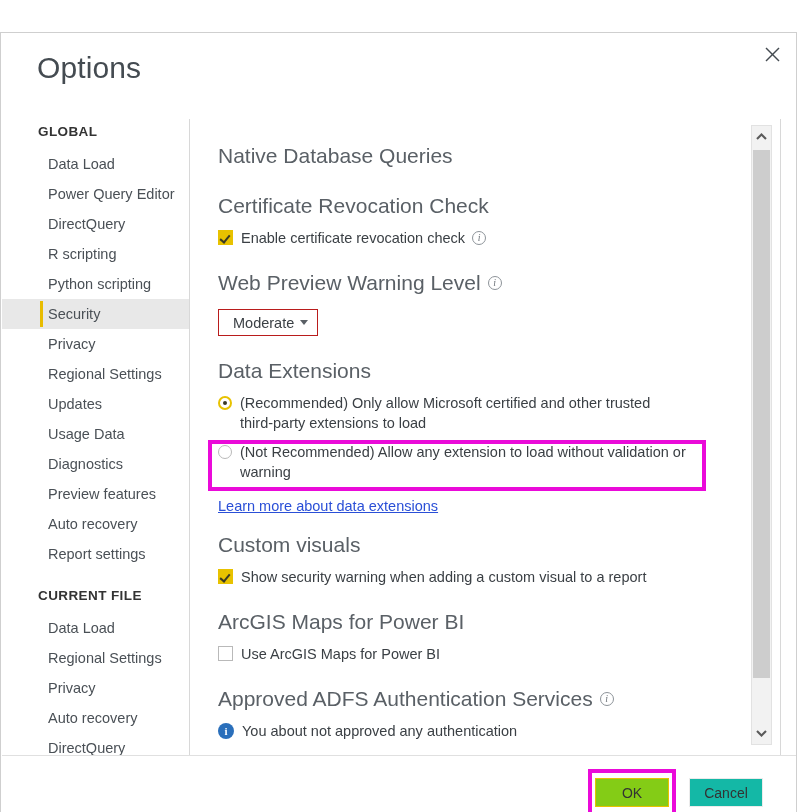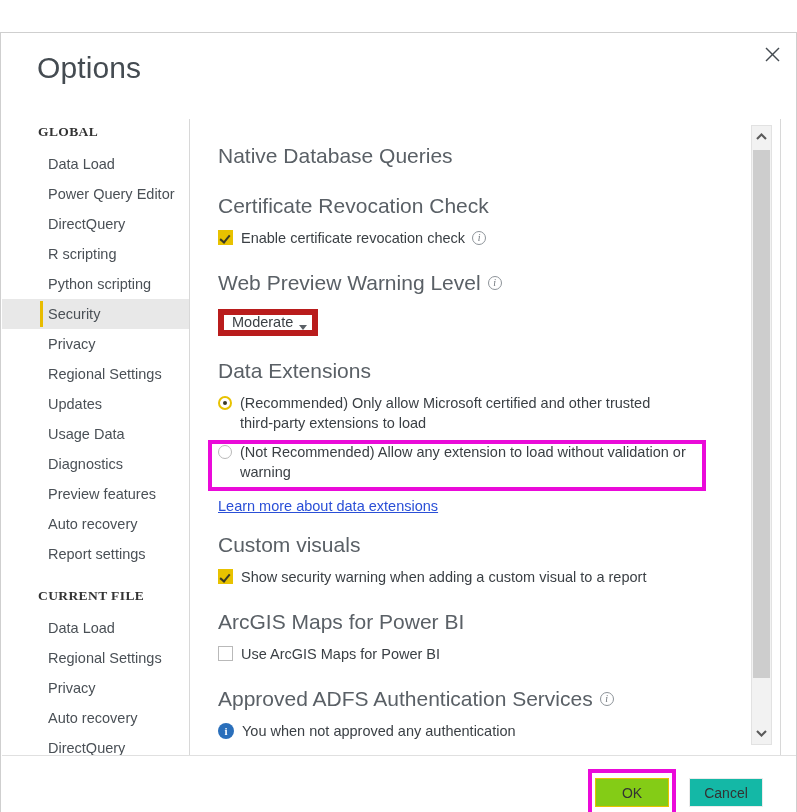--- a/index.html
+++ b/index.html
@@ -65,21 +65,20 @@
     background: #d8d8d8;
   }
   .nav-group-header {
     font-size: 13.5px;
     font-weight: 700;
     color: #333333;
     letter-spacing: 0.4px;
     padding: 0 0 0 36px;
     height: 30px;
     line-height: 26px;
-    font-family: Liberation Serif, serif;
   }
   .nav-item {
     position: relative;
     height: 30px;
     line-height: 30px;
     font-size: 14.5px;
     color: #4a5056;
     padding-left: 46px;
     cursor: pointer;
     white-space: nowrap;
@@ -206,25 +205,25 @@
     font-weight: 700;
     font-family: "Liberation Serif", serif;
     color: #ffffff;
     line-height: 1;
   }
 
   
   .dropdown {
     margin-top: 11px;
     width: 100px; height: 27px;
-    border: 6px solid #b91c1c;
+    border: 1px solid #b91c1c;
     background: #ffffff;
     display: flex;
-    align-items: flex-end;
-    padding: 0 8px;
+    align-items: center;
+    padding: 0 14px;
     font-size: 14.5px;
     color: #3b4045;
     cursor: pointer;
     justify-content: space-between;
   }
   .caret {
     width: 0; height: 0;
     border-left: 4px solid transparent;
     border-right: 4px solid transparent;
     border-top: 5px solid #5a6066;
@@ -426,21 +425,21 @@
 
       <div class="sec-gap"></div>
 
       
       <div class="section-heading">
         <span>Approved ADFS Authentication Services</span>
         <span class="info-ring">i</span>
       </div>
       <div class="opt-row">
         <span class="info-solid">i</span>
-        <span class="opt-label">You when not approved any authentication</span>
+        <span class="opt-label">You about not approved any authentication</span>
       </div>
 
     </div>
   </div>
 
   <div id="content-right-divider"></div>
 
   <div id="scrollbar">
     <div class="sb-arrow" id="sb-up">
       <svg width="11" height="8" viewBox="0 0 11 8" aria-hidden="true">

